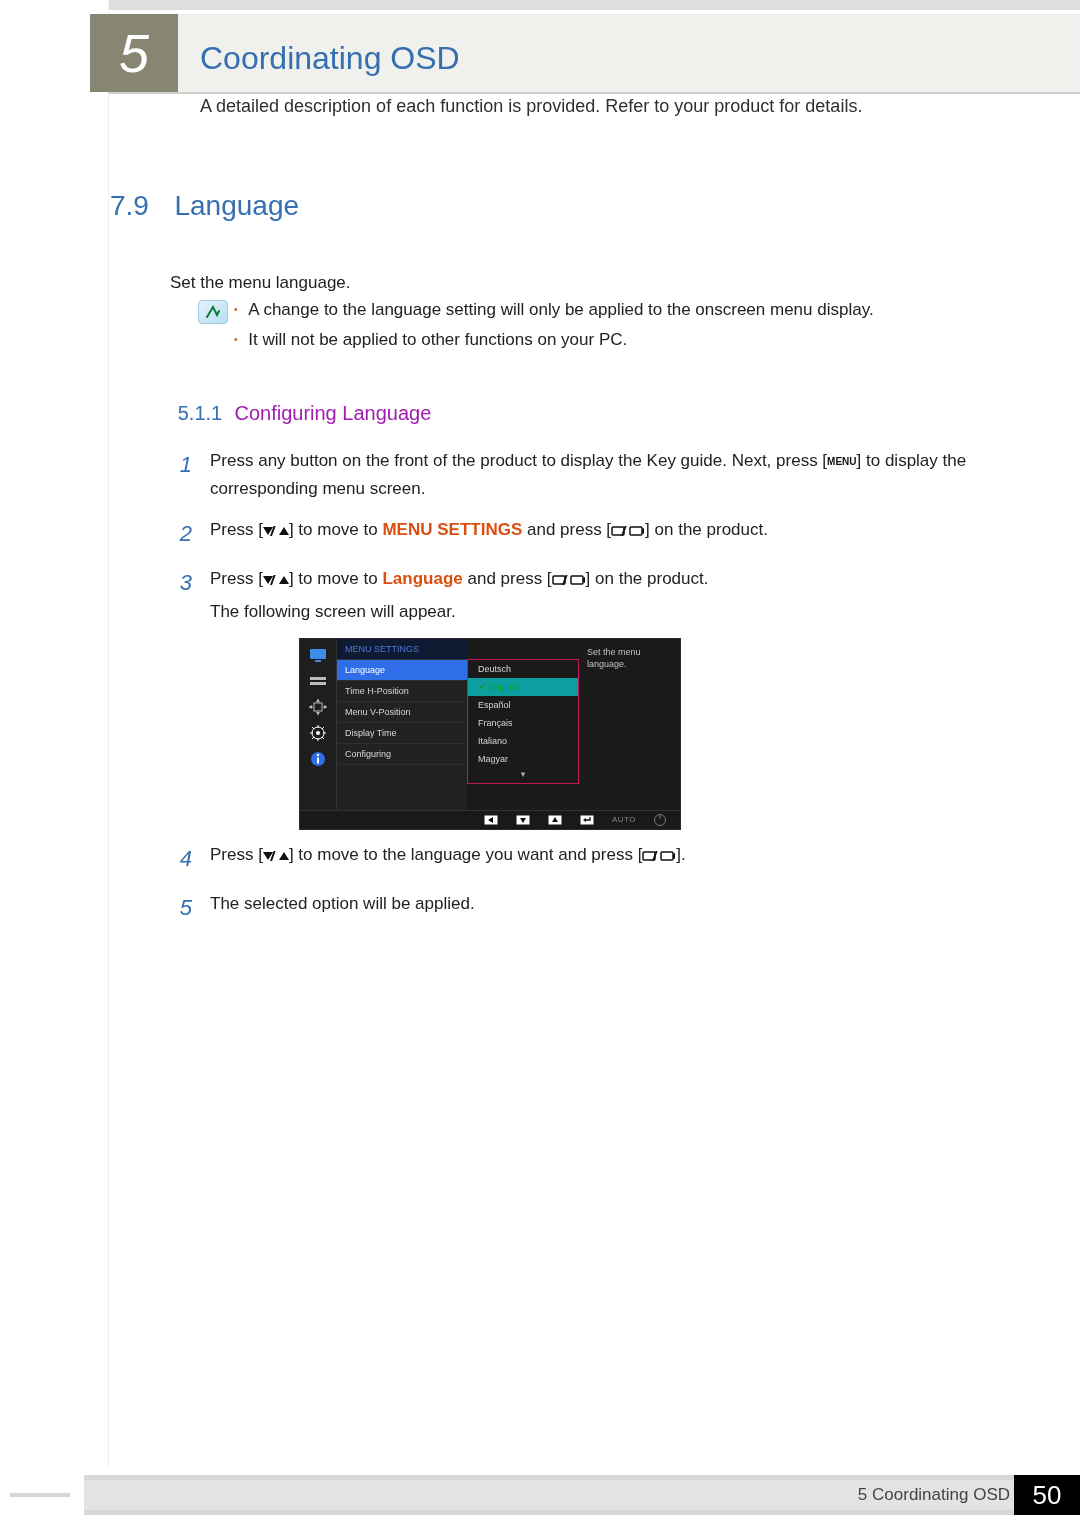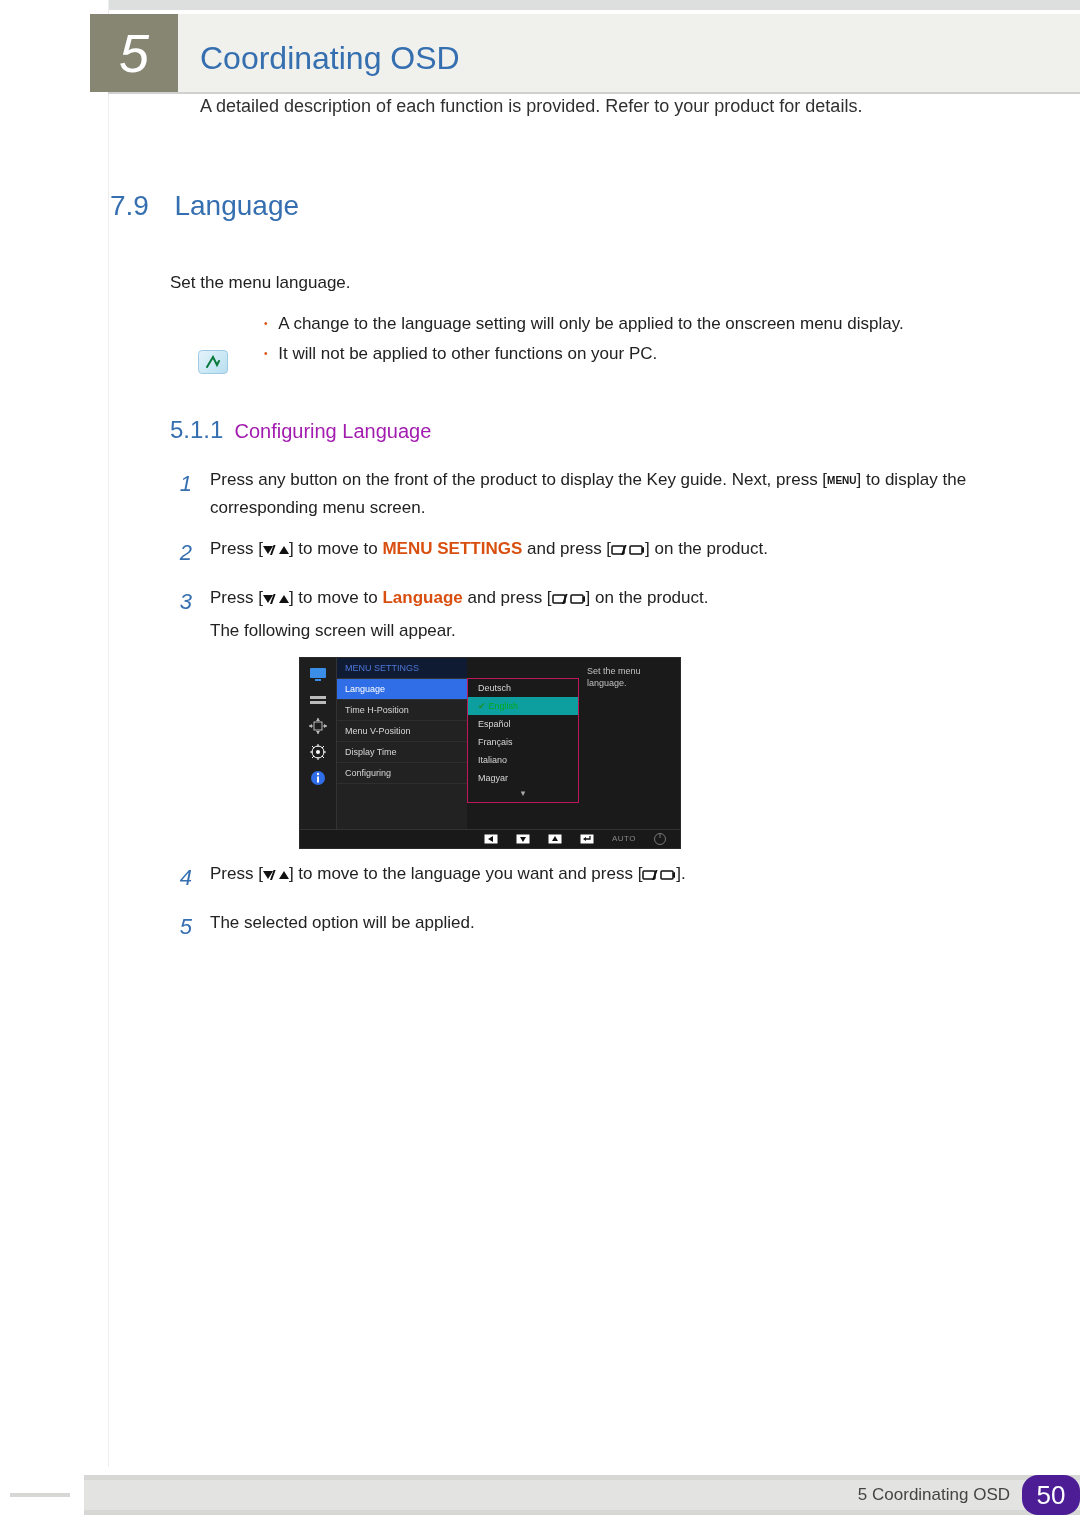--- a/index.html
+++ b/index.html
@@ -74,34 +74,34 @@
     width: 60px;
   }
   .sec-title {
     color: #356fb0;
     font-size: 28px;
     font-weight: 400;
   }
 
   .body-txt { font-size: 17px; font-weight: 300; line-height: 1.55; }
 
-  .note-row { display: flex; align-items: flex-end; gap: 36px; margin-top: 18px; }
+  .note-row { display: flex; align-items: flex-start; gap: 6px; margin-top: 4px; }
   .note-icon {
     width: 28px; height: 22px;
     background: linear-gradient(135deg,#e4f3fb,#b8dff0);
     border: 1px solid #9ecbe3; border-radius: 4px;
     display: flex; align-items:center; justify-content:center;
     color:#0a7a3a; font-size:14px; flex:none;
   }
   .note-list { margin: 0; padding: 0; list-style: none; font-size: 17px; font-weight: 300; }
   .note-list li::before { content: "• "; color:#d94f0f; margin-right:8px; font-size:10px; position:relative; top:-2px;}
   .note-list li { margin-bottom: 10px; }
 
   .subsec { margin-top: 42px; }
-  .subsec-num { color:#356fb0; font-size:24px; font-weight:400; display:inline-block; width:60px; }
+  .subsec-num { color:#356fb0; font-size:20px; font-weight:400; display:inline-block; width:60px;text-align:center; }
   .subsec-title { color:#a21caf; font-size:20px; font-weight:400; }
 
   .steps { margin-top: 22px; }
   .step { display:flex; gap:18px; margin-bottom:14px; font-size:17px; font-weight:300; line-height:1.6; }
   .step-num { color:#356fb0; font-style:italic; font-size:22px; width:22px; flex:none; text-align:right; }
   .step-body { flex:1; }
   .kw-bold-orange { font-weight:bold; color:#d94f0f; } 
   .kw-orange { color:#d94f0f; font-weight:bold; }
 
   
@@ -158,23 +158,23 @@
   
   .footer {
     position:absolute; left:0; right:0; bottom:4px; height:48px;
   }
   .footer-bar {
     position:absolute; left:84px; right:0; top:0; height:40px;
     background:#e3e4e2; border-top:5px solid #d7d8d5; border-bottom:5px solid #d7d8d5;
     box-sizing:border-box;
   }
   .footer-badge {
-    position:absolute; right:0; top:0; height:40px; width:58px;
-    background:#4c1d95; color:#fff; font-size:26px; font-weight:300;
-    display:flex; align-items:center; justify-content:center;border-radius:16px;
+    position:absolute; right:0; top:0; height:40px; width:66px;
+    background:#000000; color:#fff; font-size:26px; font-weight:300;
+    display:flex; align-items:center; justify-content:center;
   }
   .footer-title {
     position:absolute; right:70px; top:10px; font-size:17px; font-weight:300; color:#444;
   }
   .footer-dash {
     position:absolute; left:10px; top:18px; width:60px; height:4px; background:#d7d8d5;
   }
 </style>
 </head>
 <body>

